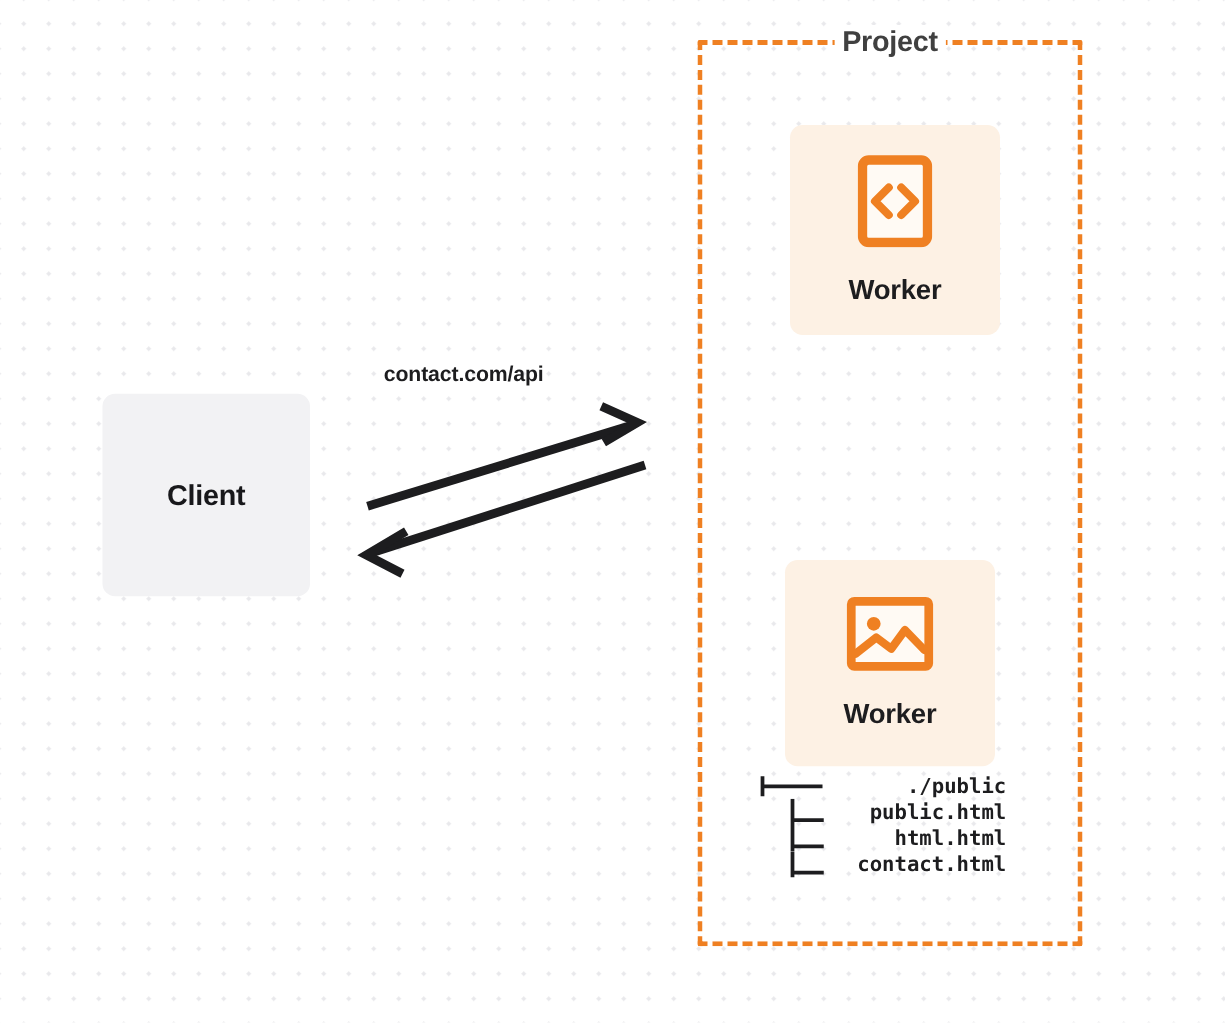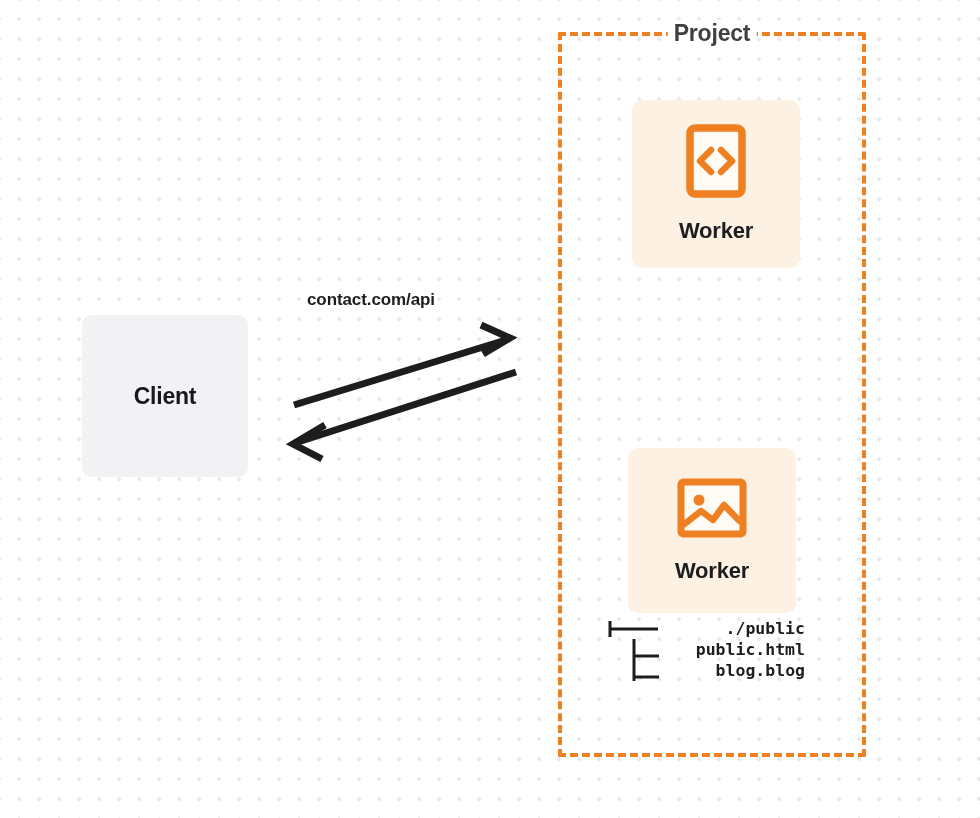--- a/index.html
+++ b/index.html
@@ -213,19 +213,26 @@
         <line x1="34" y1="17" x2="59" y2="17" stroke="#1d1d1f" stroke-width="3"></line>
       </svg>
       <span class="tree-name">public.html</span>
     </div>
 
     <div class="tree-row">
       <svg class="tree-glyph" width="64" height="21" viewBox="0 0 64 21">
         <line x1="34" y1="0" x2="34" y2="21" stroke="#1d1d1f" stroke-width="3"></line>
         <line x1="34" y1="17" x2="59" y2="17" stroke="#1d1d1f" stroke-width="3"></line>
       </svg>
-      <span class="tree-name">blog.blog</span>
-    </div>
-
+      <span class="tree-name">html.html</span>
+    </div>
+
+    <div class="tree-row">
+      <svg class="tree-glyph" width="64" height="21" viewBox="0 0 64 21">
+        <line x1="34" y1="0" x2="34" y2="21" stroke="#1d1d1f" stroke-width="3"></line>
+        <line x1="34" y1="17" x2="59" y2="17" stroke="#1d1d1f" stroke-width="3"></line>
+      </svg>
+      <span class="tree-name">contact.html</span>
+    </div>
 
   </div>
 
 </div>
 
 </body></html>

